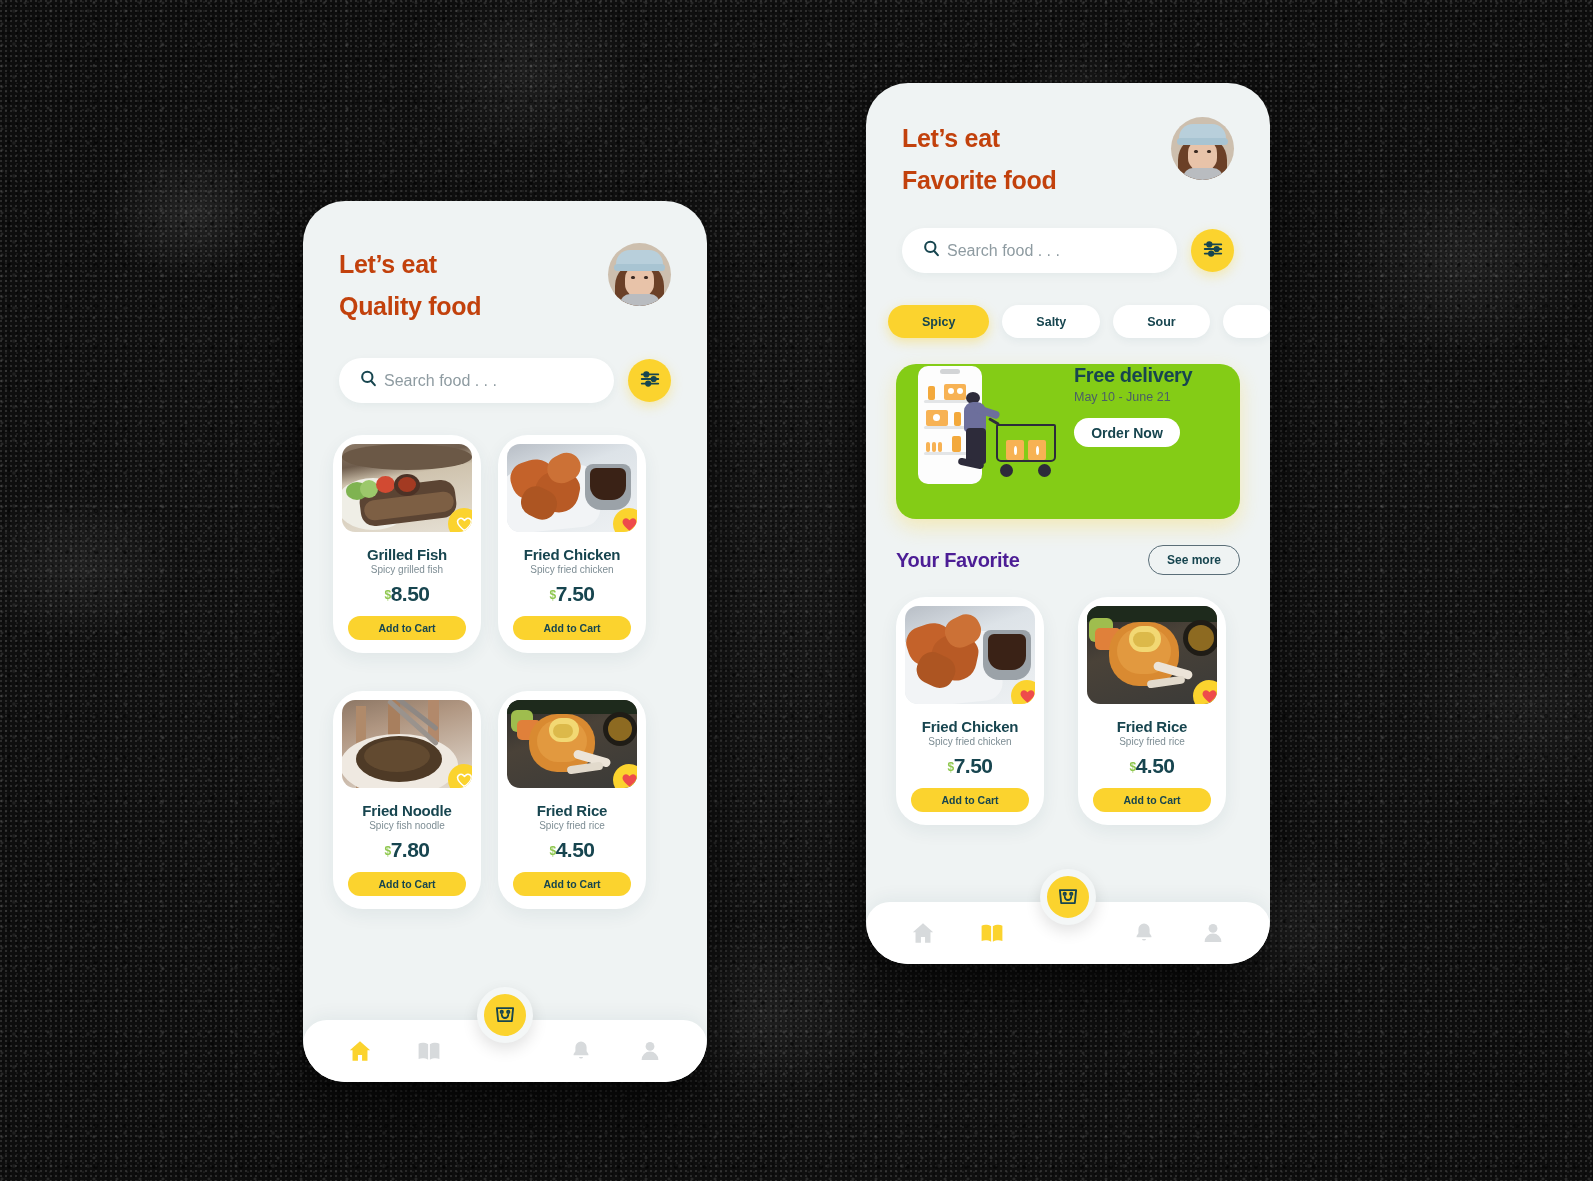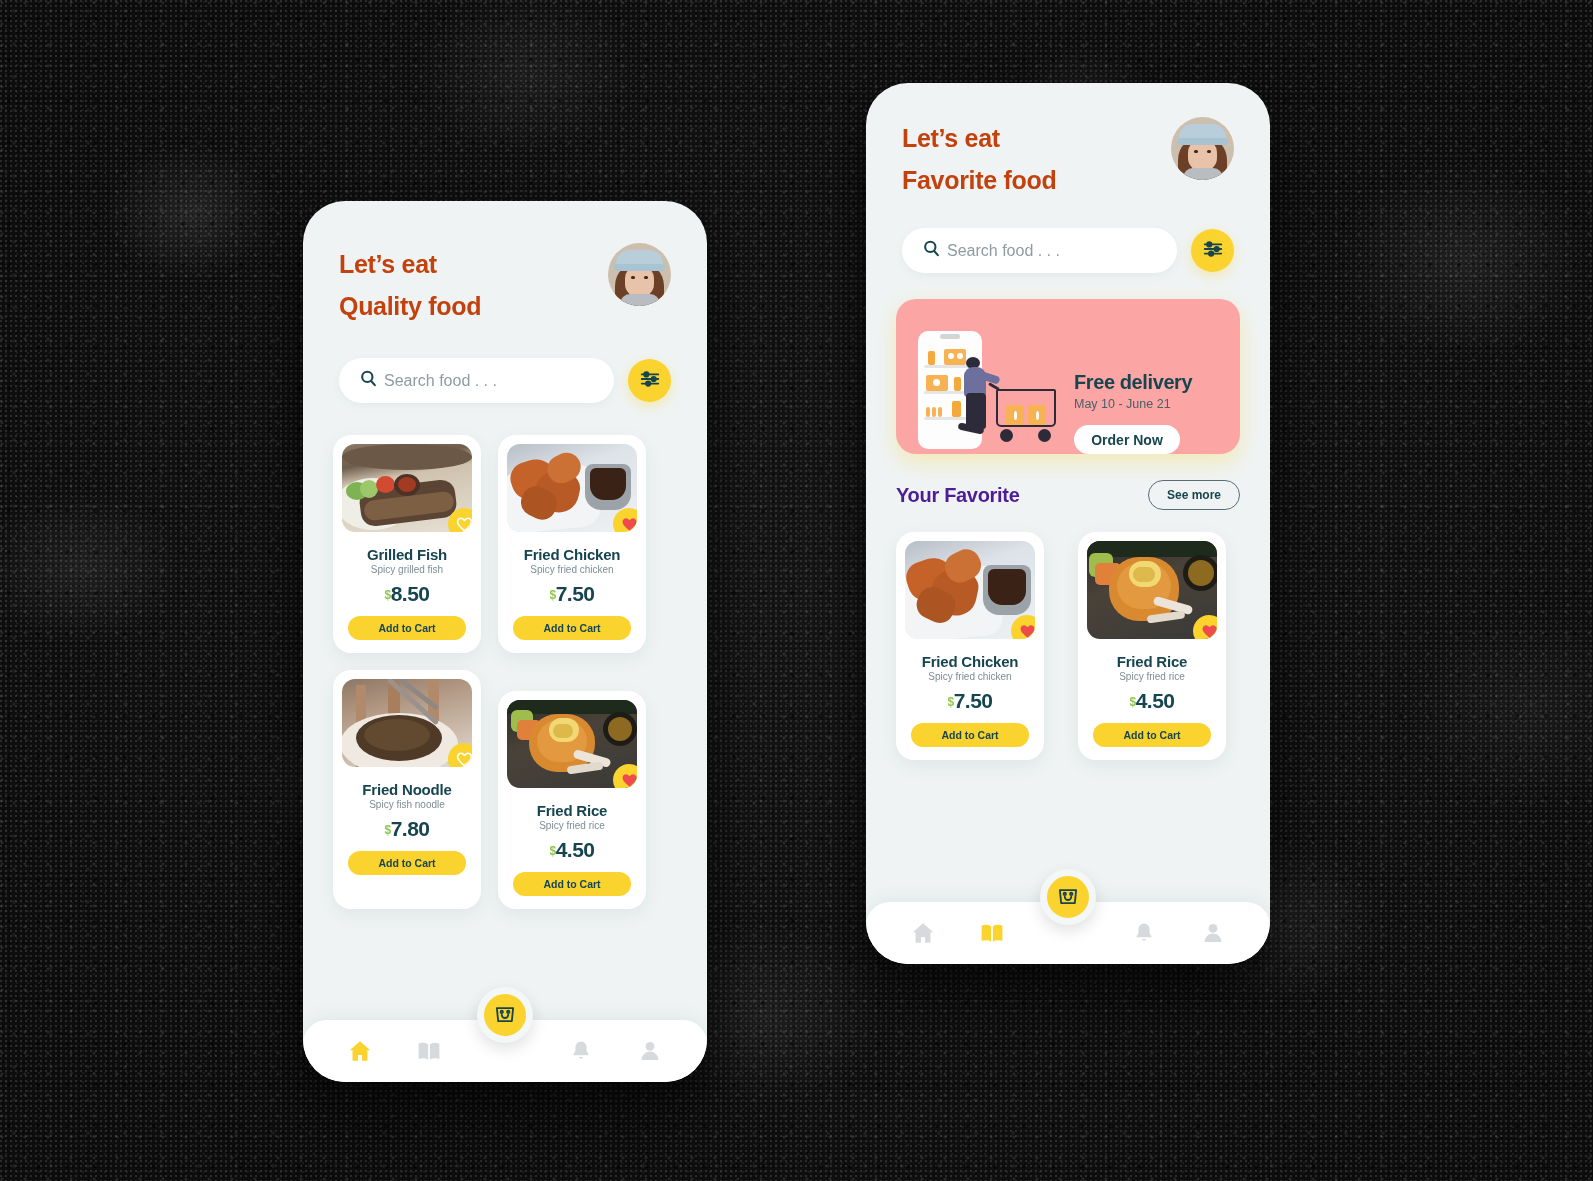--- a/index.html
+++ b/index.html
@@ -126,21 +126,21 @@
     color: #17454f; font-size: 12.5px; font-weight: bold;
     display: flex; align-items: center; justify-content: center;
     padding: 0 22px; white-space: nowrap; flex: none;
     box-shadow: 0 3px 9px rgba(23,69,79,0.06);
   }
   .chip.active { background: #fbd32e; box-shadow: 0 4px 12px rgba(251,211,46,0.4); }
 
   
   .cards-grid { display: flex; gap: 17px; flex-wrap: wrap; }
   .food-card {
-    width: 148px; background: #fff; border-radius: 18px;
+    width: 148px; background: #fff; border-radius: 30px;
     padding: 9px 9px 13px; position: relative;
     box-shadow: 0 6px 18px rgba(23,69,79,0.07);
   }
   .food-thumb {
     width: 130px; height: 88px; border-radius: 13px; position: relative;
     overflow: hidden;
   }
   .food-card.fav-card .food-thumb { width: 130px; height: 98px; }
   .heart-badge {
     position: absolute; right: -8px; bottom: -8px;
@@ -169,22 +169,22 @@
   
   .img-grilledfish { background: linear-gradient(170deg,#8c7a68 0%,#6e5c4c 22%,#cfc3ae 38%,#e6e0d4 100%); }
   .img-friedchicken { background: linear-gradient(160deg,#b8bec6 0%,#dde3e8 35%,#eef1f3 100%); }
   .img-friednoodle { background: linear-gradient(165deg,#8d7765 0%,#b09681 30%,#e4dcd2 100%); }
   .img-friedrice { background: linear-gradient(160deg,#2a2a2a 0%,#4a4238 40%,#3a3a38 100%); }
 
   .sh { position: absolute; border-radius: 50%; }
 
   
   .promo {
-    background: #fca5a5; border-radius: 20px; height: 155px;
-    position: relative; display: flex; align-items: flex-end;
+    background: #84cc16; border-radius: 20px; height: 155px;
+    position: relative; display: flex; align-items: flex-start;
     box-shadow: 0 8px 20px rgba(251,211,46,0.3);
   }
   .promo-art { width: 150px; height: 125px; position: relative; margin-left: 22px; flex: none; }
   .promo-text { margin-left: 6px; }
   .promo-title { color: #17454f; font-size: 20px; font-weight: bold; letter-spacing: -0.4px; }
   .promo-sub { color: #4a5f67; font-size: 12.5px; margin-top: 3px; }
   .promo-btn {
     margin-top: 14px; width: 106px; height: 29px; border-radius: 15px; background: #fff;
     color: #17454f; font-size: 14px; font-weight: bold;
     display: flex; align-items: center; justify-content: center;
@@ -314,21 +314,21 @@
           </div>
         </div>
         <div class="food-name">Fried Chicken</div>
         <div class="food-desc">Spicy fried chicken</div>
         <div class="food-price">
           <span class="cur">$</span><span>7.50</span>
         </div>
         <div class="add-btn">Add to Cart</div>
       </div>
 
-      <div class="food-card" style="">
+      <div class="food-card" style="margin-top:21px;">
         <div class="food-thumb img-friednoodle">
           <div class="sh" style="left:14px;top:6px;width:10px;height:88px;background:#b08a6a;border-radius:0;"></div>
           <div class="sh" style="left:46px;top:0;width:12px;height:60px;background:#a87f5e;border-radius:0;"></div>
           <div class="sh" style="left:86px;top:0;width:11px;height:58px;background:#b2896b;border-radius:0;"></div>
           <div class="sh" style="left:-2px;top:34px;width:118px;height:62px;background:#efe9e1;border-radius:50%;"></div>
           <div class="sh" style="left:14px;top:36px;width:86px;height:46px;background:#4e3a26;border-radius:50%;"></div>
           <div class="sh" style="left:22px;top:40px;width:66px;height:32px;background:#624a30;border-radius:50%;"></div>
           <div class="sh" style="left:40px;top:8px;width:62px;height:54px;background:#8e8884;border-radius:3px;transform:rotate(38deg);height:5px;"></div>
           <div class="sh" style="left:38px;top:20px;width:66px;height:5px;background:#9a938d;border-radius:3px;transform:rotate(42deg);"></div>
           <div class="heart-badge">
@@ -451,20 +451,26 @@
               <line x1="3" y1="17" x2="21" y2="17"></line>
               <circle cx="8" cy="7" r="2.4" fill="#17454F"></circle>
               <circle cx="16" cy="12" r="2.4" fill="#17454F"></circle>
               <circle cx="10" cy="17" r="2.4" fill="#17454F"></circle>
             </svg>
           </span>
         </div>
       </div>
     </div>
 
+    <div class="chips-row" style="margin-top:32px; padding-left:22px;">
+      <div class="chip active" style="padding:0 34px;">Spicy</div>
+      <div class="chip" style="padding:0 34px;">Salty</div>
+      <div class="chip" style="padding:0 34px;">Sour</div>
+      <div class="chip" style="width:50px;padding:0;"></div>
+    </div>
 
     <div style="padding:0 30px; margin-top:26px;">
       <div class="promo">
         <div class="promo-art">
           <div class="sh" style="left:0;top:2px;width:64px;height:118px;background:#fdfdfd;border-radius:10px;"></div>
           <div class="sh" style="left:22px;top:5px;width:20px;height:5px;background:#d2d4d6;border-radius:3px;"></div>
           <div class="sh" style="left:6px;top:36px;width:52px;height:3px;background:#e3e5e7;border-radius:2px;"></div>
           <div class="sh" style="left:6px;top:62px;width:52px;height:3px;background:#e3e5e7;border-radius:2px;"></div>
           <div class="sh" style="left:6px;top:88px;width:52px;height:3px;background:#e3e5e7;border-radius:2px;"></div>
           <div class="sh" style="left:10px;top:22px;width:7px;height:14px;background:#f3a93c;border-radius:2px;"></div>

